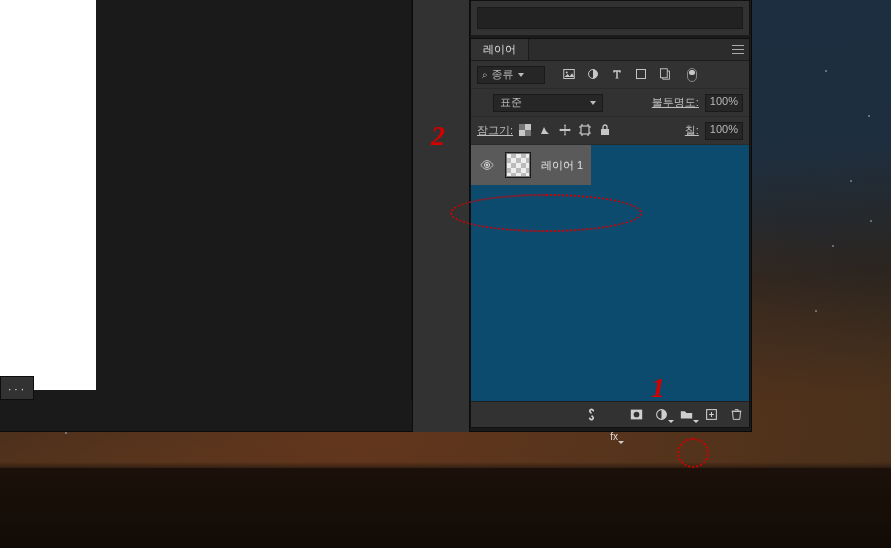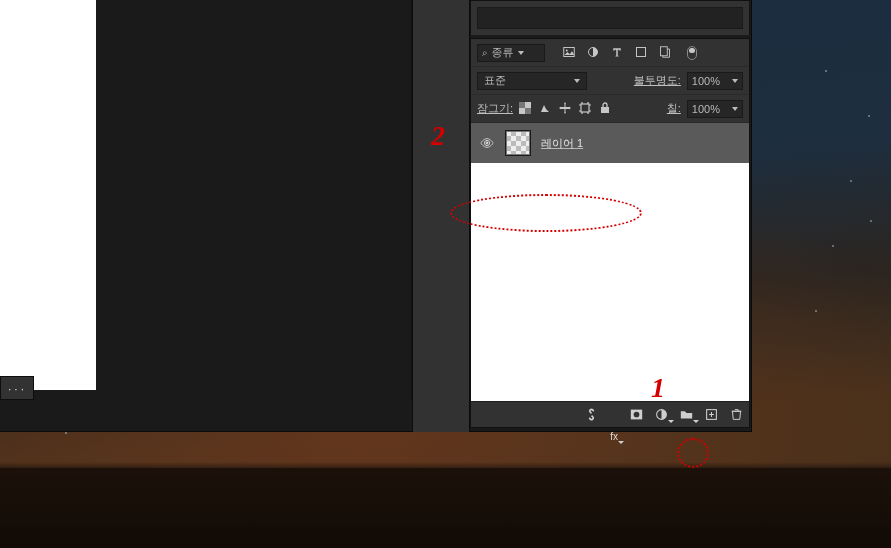--- a/index.html
+++ b/index.html
@@ -177,38 +177,38 @@
   .blend-row, .lock-row {
     height: 28px;
     display:flex; align-items:center;
     padding: 0 6px;
     gap:6px;
     border-bottom:1px solid #2a2a2a;
   }
   .blend-select{
     display:flex; align-items:center; justify-content:space-between;
     background:#262626; border:1px solid #1a1a1a;
-    height:18px; width:110px; padding:0 6px;
+    height:18px; width:110px; padding:0 6px;margin-left:16px;
   }
   .label-sm { font-size:11px; color:#bfbfbf;text-decoration:underline; }
   .pct-box {
     display:flex; align-items:center;
     background:#262626; border:1px solid #1a1a1a;
-    height:18px; padding:0 4px; gap:12px;
+    height:18px; padding:0 4px; gap:20px;flex-direction:column;
   }
 
   .lock-row .icons { display:flex; gap:8px; align-items:center; }
   .lock-row svg { width:12px; height:12px; fill:#c7c7c7; }
 
   
   .layer-list {
     flex: 1;
-    background:#ffffff;
+    background:#0c4a6e;
     overflow:hidden;
-    display:flex; flex-direction:column;text-decoration:underline;
+    display:flex; flex-direction:row;
   }
   .layer-item {
     height: 40px;
     display:flex; align-items:center;
     padding: 0 8px;
     gap:10px;
   }
   .layer-item.selected { background:#5a5a5a; }
   .layer-item + .layer-item { background:#3a3a3a; }
   .eye {
@@ -292,20 +292,28 @@
   <div class="status-strip"></div>
 
   <div class="gutter"></div>
 
   <div class="panel-above">
     <div class="panel-above-inner"></div>
   </div>
 
   <div class="panel">
 
+    <div class="panel-tabbar">
+      <div class="panel-tab">
+        <span>레이어</span>
+      </div>
+      <div class="panel-menu">
+        <span class="hamburger"></span>
+      </div>
+    </div>
 
     <div class="filter-row">
       <div class="kind-select">
         <span class="mag">⌕</span>
         <span>종류</span>
         <span class="chev"></span>
       </div>
       <div class="icon-strip">
         <span><svg viewBox="0 0 16 16">
               <rect x="1" y="2" width="14" height="12" fill="none" stroke="#c7c7c7" stroke-width="1.3"></rect>

